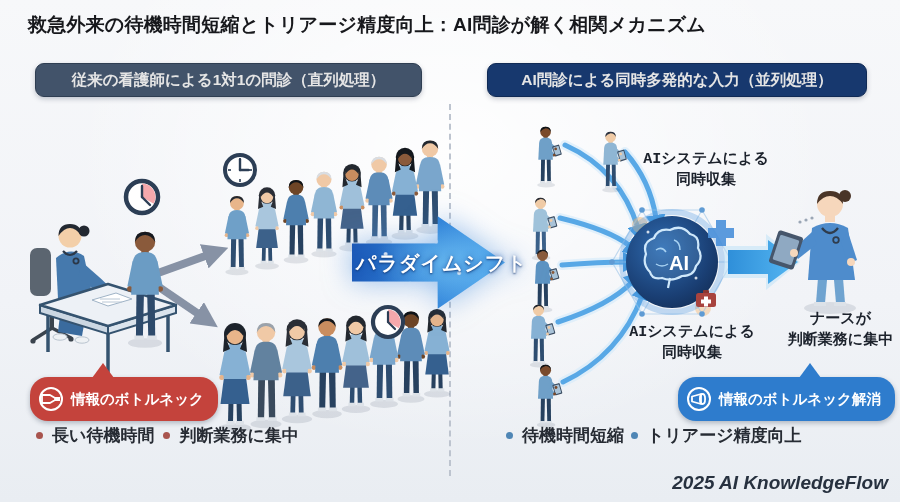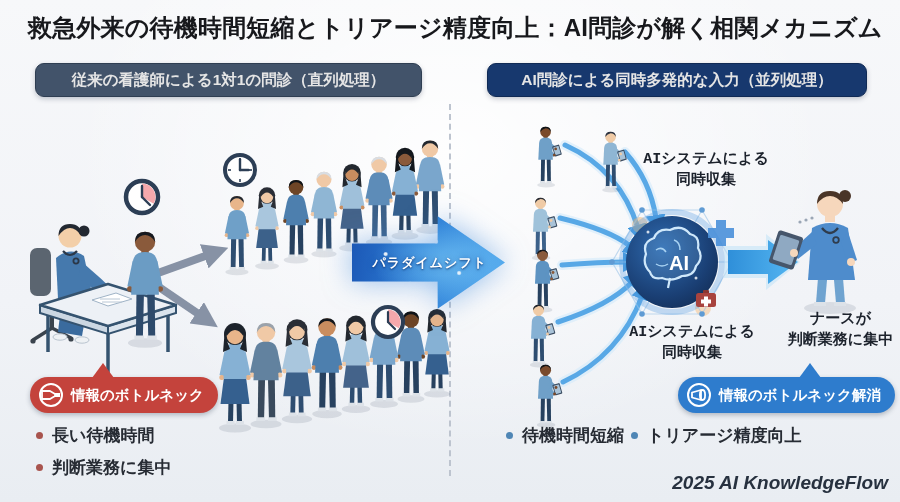--- a/index.html
+++ b/index.html
@@ -6,21 +6,21 @@
   #stage{
     position:relative;width:900px;height:502px;overflow:hidden;
     font-family:"Liberation Sans","DejaVu Sans",sans-serif;
     background:
       radial-gradient(ellipse at 50% 30%, rgba(255,255,255,.9), rgba(255,255,255,0) 60%),
       linear-gradient(180deg,#f7f8fa 0%,#f1f3f7 60%,#e9edf2 100%);
   }
   .abs{position:absolute;}
   #page-title{
     left:28px;top:12px;width:860px;
-    font-size:24px;font-weight:800;color:#17181c;letter-spacing:.2px;
+    font-size:19px;font-weight:800;color:#17181c;letter-spacing:.2px;
     white-space:nowrap;z-index:4;
   }
   .header-pill{
     top:63px;height:32px;border-radius:9px;display:flex;align-items:center;justify-content:center;
     color:#e5e5e5;font-size:15.5px;font-weight:700;z-index:4;
     box-shadow:0 2px 5px rgba(30,45,70,.25);white-space:nowrap;
   }
   #left-header{left:35px;width:385px;background:#42536a;border:1px solid #2f3e52;}
   #right-header{left:487px;width:378px;background:#17386e;border:1px solid #102a55;}
   #divider{
@@ -39,43 +39,43 @@
     background:
       radial-gradient(circle at 22% 42%, rgba(255,255,255,.95) 1.2px, rgba(255,255,255,0) 2.6px),
       radial-gradient(circle at 55% 30%, rgba(255,255,255,.9) 1px, rgba(255,255,255,0) 2.4px),
       radial-gradient(circle at 70% 60%, rgba(255,255,255,.85) 1.2px, rgba(255,255,255,0) 2.6px),
       radial-gradient(circle at 38% 70%, rgba(200,235,255,.9) 1px, rgba(255,255,255,0) 2.4px),
       radial-gradient(ellipse at 60% 50%, rgba(140,220,255,.55), rgba(140,220,255,0) 55%),
       linear-gradient(100deg,#1a55b4 0%,#2e7fd6 45%,#54aaee 100%);
   }
   #paradigm-label{
     left:4px;right:18px;top:50%;transform:translateY(-50%);
-    text-align:right;color:#fff;font-size:13px;font-weight:800;letter-spacing:1px;
+    text-align:left;color:#fff;font-size:20px;font-weight:800;letter-spacing:1px;
     text-shadow:0 0 6px rgba(20,80,170,.9),0 1px 2px rgba(10,40,90,.8);white-space:nowrap;
   }
   
   .badge{
-    top:377px;height:36px;border-radius:18px;display:flex;align-items:center;
+    top:377px;height:44px;border-radius:18px;display:flex;align-items:center;
     gap:7px;padding:0 14px 0 8px;color:#fff;font-size:14.5px;font-weight:700;
     z-index:4;white-space:nowrap;box-shadow:0 2px 5px rgba(30,45,70,.3);
   }
   .badge::before{
     content:"";position:absolute;top:-14px;width:0;height:0;
     border-left:11px solid transparent;border-right:11px solid transparent;
   }
   #left-badge{left:30px;background:#c4433c;}
   #left-badge::before{left:62px;border-bottom:15px solid #c4433c;}
   #right-badge{left:678px;background:#2e7ccd;}
   #right-badge::before{left:121px;border-bottom:15px solid #2e7ccd;}
   .badge svg{display:block;}
   
   .bullet-row{display:flex;align-items:center;gap:9px;z-index:4;
     font-size:17px;font-weight:700;color:#262b33;white-space:nowrap;}
   .bullet-row .dot{width:7px;height:7px;border-radius:50%;flex:0 0 auto;}
-  #left-bullets{left:36px;top:424px;display:flex;flex-direction:column;gap:9px;}
+  #left-bullets{left:36px;top:424px;display:flex;flex-direction:row;gap:9px;}
   #left-bullets .dot{background:#a8544e;}
   #right-bullets{left:506px;top:424px;display:flex;flex-direction:row;gap:7px;}
   #right-bullets .dot{background:#4f86b5;}
   
   .float-label{
     z-index:4;text-align:center;font-size:15px;font-weight:700;color:#1c222c;line-height:21px;
     white-space:nowrap;
     font-family:Liberation Mono, monospace;
   }
   #collect-label-top{left:600px;top:149px;width:212px;}

